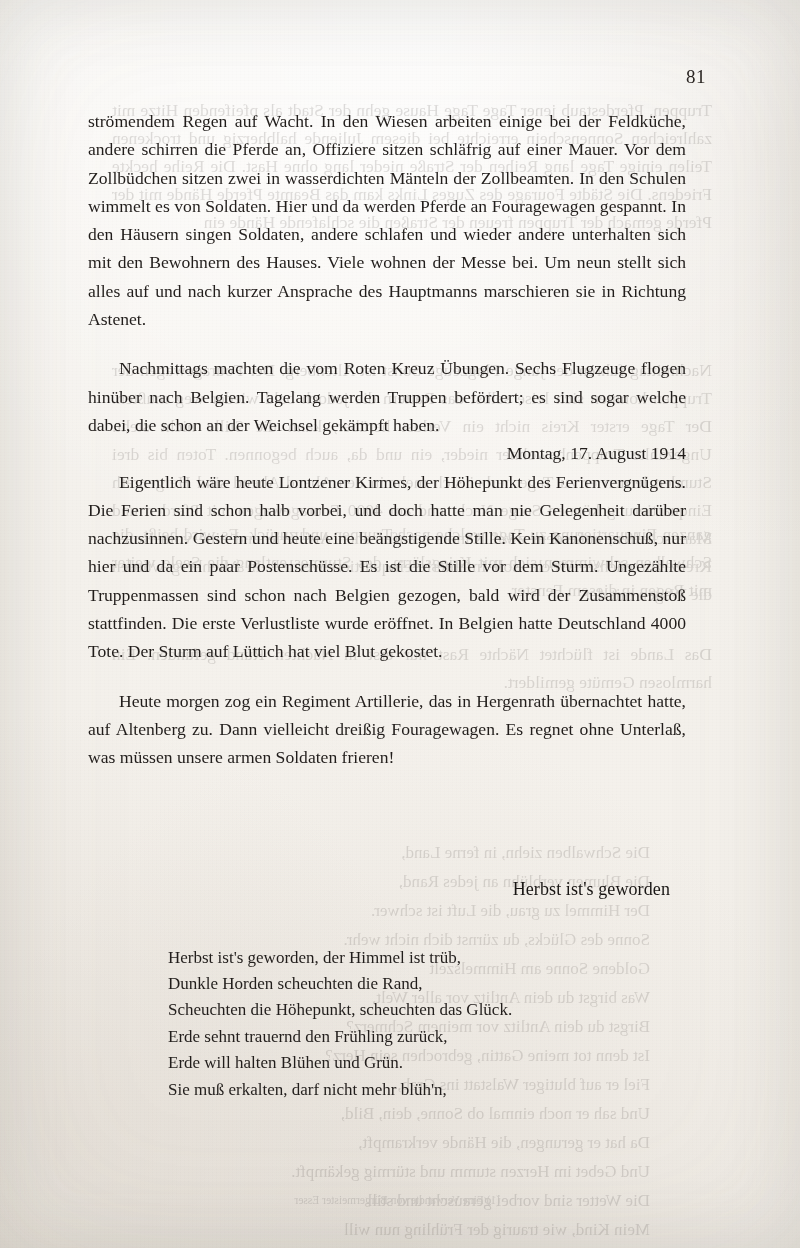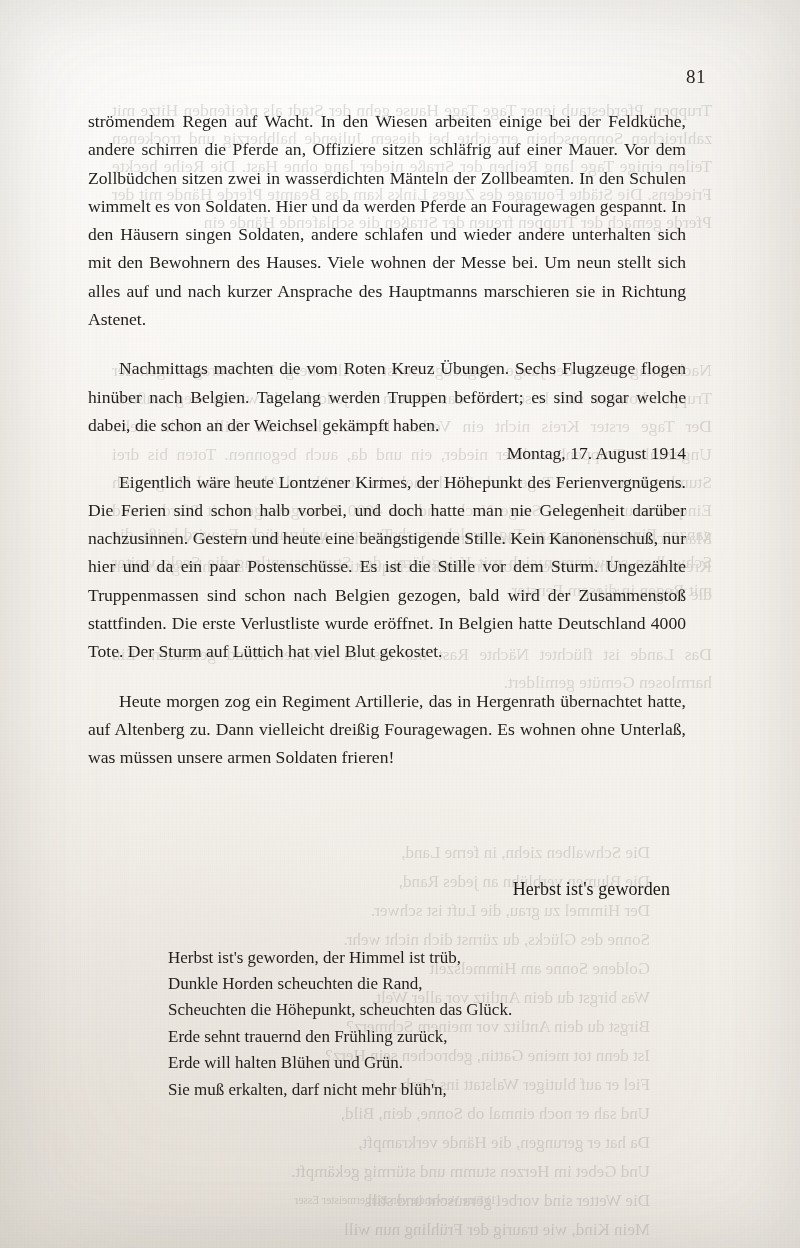--- a/index.html
+++ b/index.html
@@ -193,21 +193,21 @@
     <div class="textblock">
 
       <p class="body">strömendem Regen auf Wacht. In den Wiesen arbeiten einige bei der Feldküche, andere schirren die Pferde an, Offiziere sitzen schläfrig auf einer Mauer. Vor dem Zollbüdchen sitzen zwei in wasserdichten Mänteln der Zollbeamten. In den Schulen wimmelt es von Soldaten. Hier und da werden Pferde an Fouragewagen gespannt. In den Häusern singen Soldaten, andere schlafen und wieder andere unterhalten sich mit den Bewohnern des Hauses. Viele wohnen der Messe bei. Um neun stellt sich alles auf und nach kurzer Ansprache des Hauptmanns marschieren sie in Richtung Astenet.</p>
 
       <p class="body indent gap-before">Nachmittags machten die vom Roten Kreuz Übungen. Sechs Flugzeuge flogen hinüber nach Belgien. Tagelang werden Truppen befördert; es sind sogar welche dabei, die schon an der Weichsel gekämpft haben.</p>
 
       <p class="datehead">Montag, 17. August 1914</p>
 
       <p class="body indent">Eigentlich wäre heute Lontzener Kirmes, der Höhepunkt des Ferienvergnügens. Die Ferien sind schon halb vorbei, und doch hatte man nie Gelegenheit darüber nachzusinnen. Gestern und heute eine beängstigende Stille. Kein Kanonenschuß, nur hier und da ein paar Postenschüsse. Es ist die Stille vor dem Sturm. Ungezählte Truppenmassen sind schon nach Belgien gezogen, bald wird der Zusammenstoß stattfinden. Die erste Verlustliste wurde eröffnet. In Belgien hatte Deutschland 4000 Tote. Der Sturm auf Lüttich hat viel Blut gekostet.</p>
 
-      <p class="body indent gap-before">Heute morgen zog ein Regiment Artillerie, das in Hergenrath übernachtet hatte, auf Altenberg zu. Dann vielleicht dreißig Fouragewagen. Es wohnen ohne Unterlaß, was müssen unsere armen Soldaten frieren!</p>
+      <p class="body indent gap-before">Heute morgen zog ein Regiment Artillerie, das in Hergenrath übernachtet hatte, auf Altenberg zu. Dann vielleicht dreißig Fouragewagen. Es regnet ohne Unterlaß, was müssen unsere armen Soldaten frieren!</p>
 
       <div class="spacer-title"></div>
 
       <p class="poem-title">Herbst ist's geworden</p>
 
       <div class="spacer-stanza"></div>
 
       <ul class="poem" style="padding-left:80px;">
         <li>Herbst ist's geworden, der Himmel ist trüb,</li>
         <li>Dunkle Horden scheuchten die Rand,</li>

